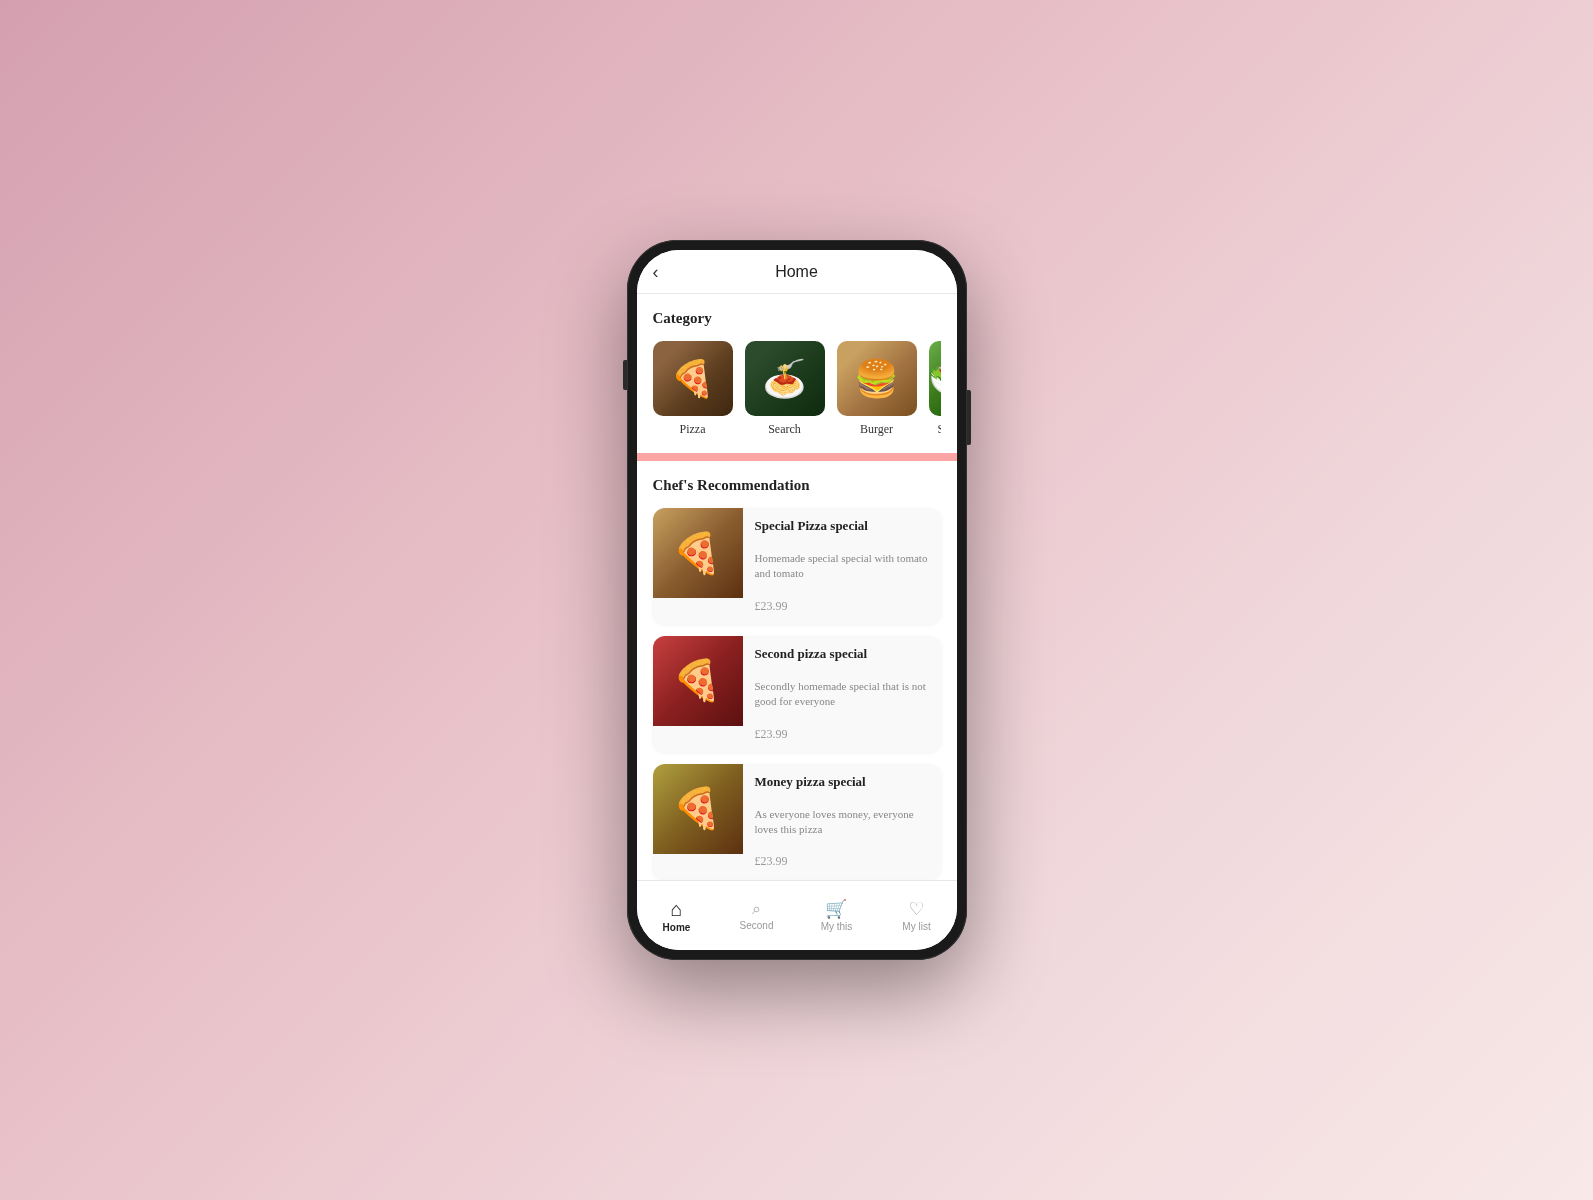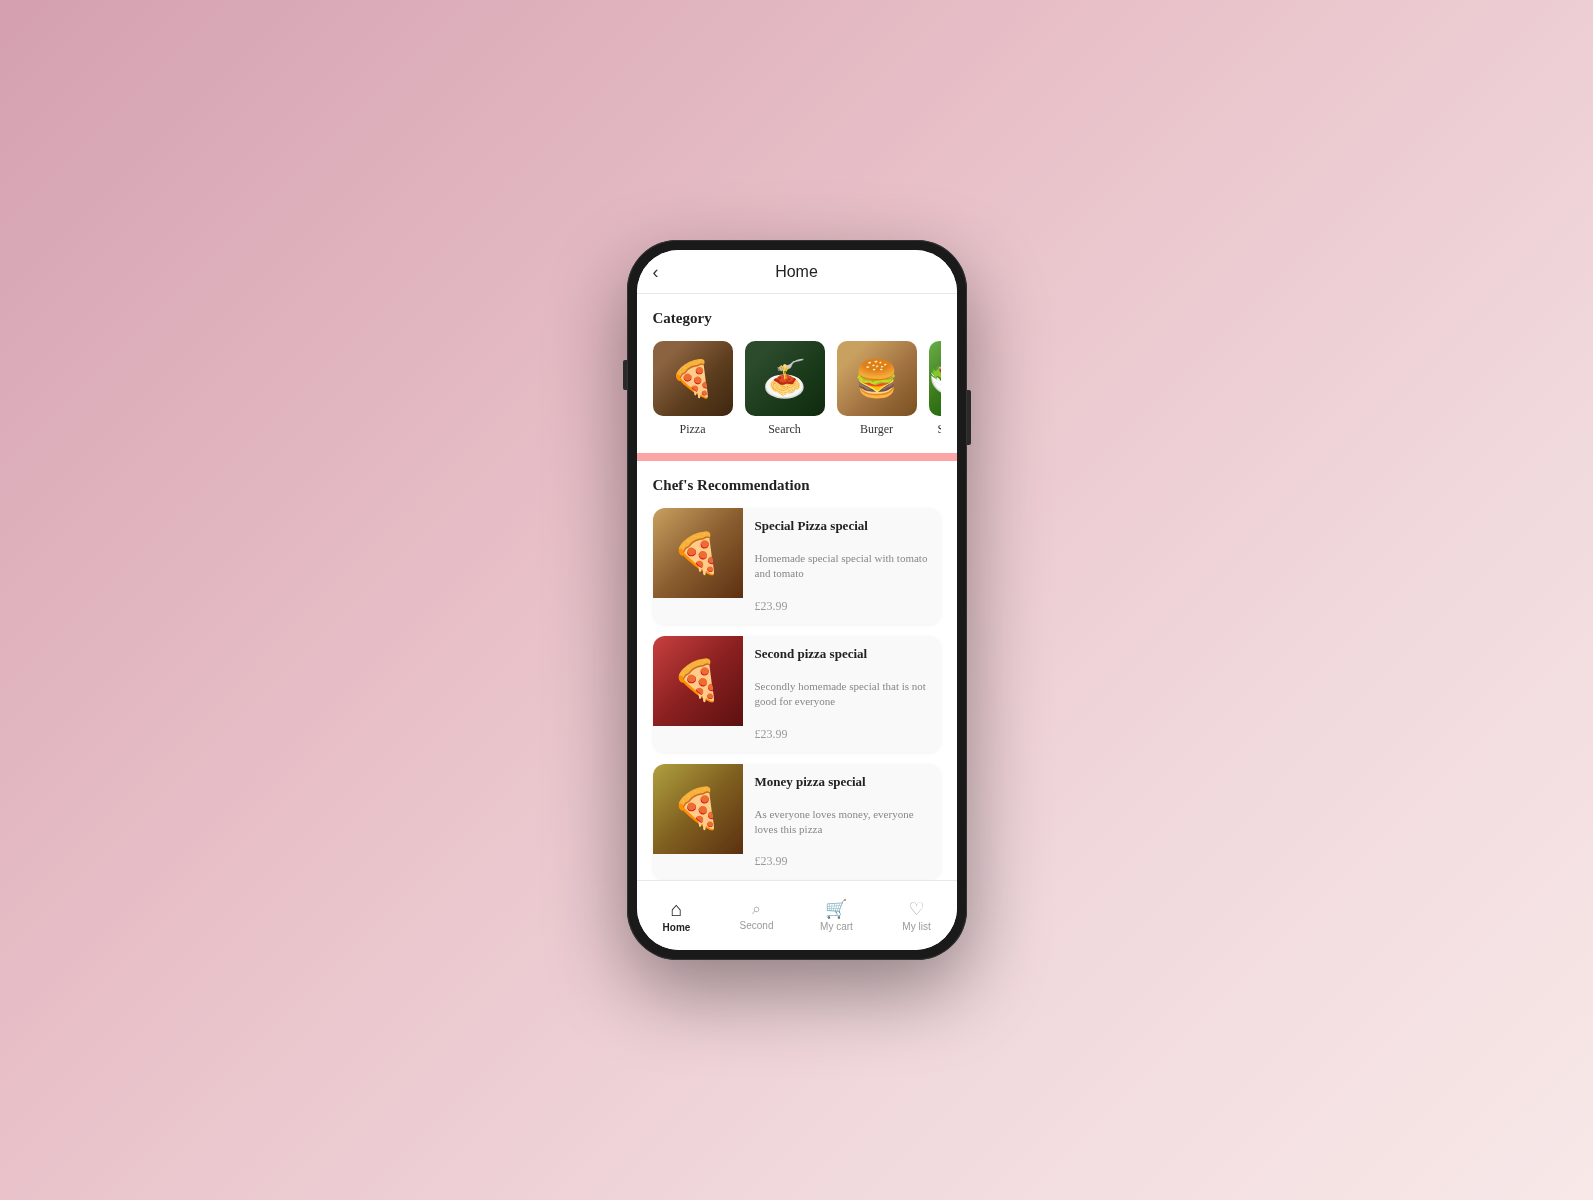--- a/index.html
+++ b/index.html
@@ -470,21 +470,21 @@
         <span class="nav-label active">Home</span>
       </div>
 
       <div class="nav-item">
         <span class="nav-icon inactive-icon" style="font-size:16px;">⌕</span>
         <span class="nav-label">Second</span>
       </div>
 
       <div class="nav-item">
         <span class="nav-icon inactive-icon" style="font-size:18px;">🛒</span>
-        <span class="nav-label">My cart</span>
+        <span class="nav-label">My this</span>
       </div>
 
       <div class="nav-item">
         <span class="nav-icon inactive-icon" style="font-size:18px;">♡</span>
         <span class="nav-label">My list</span>
       </div>
 
     </div>
   </div>
 </div>

